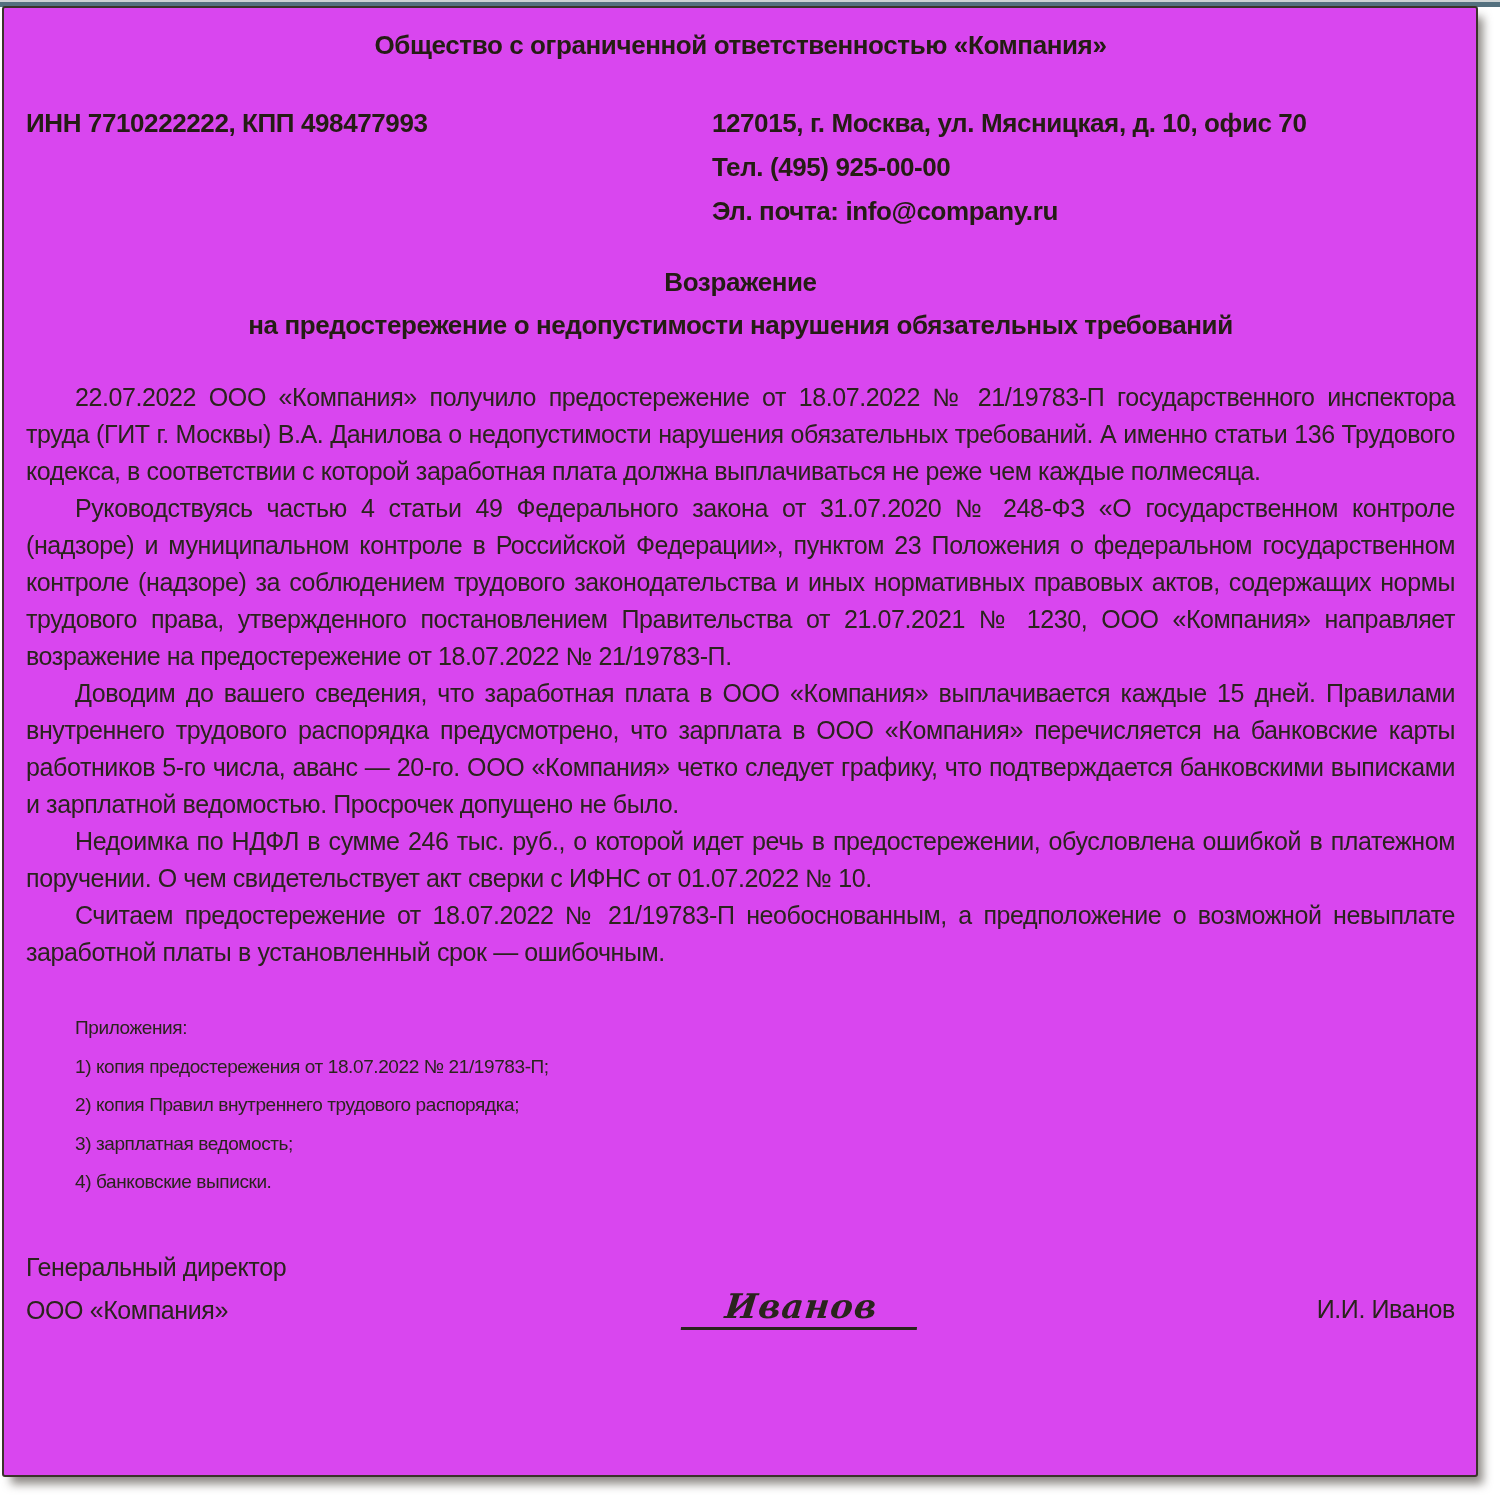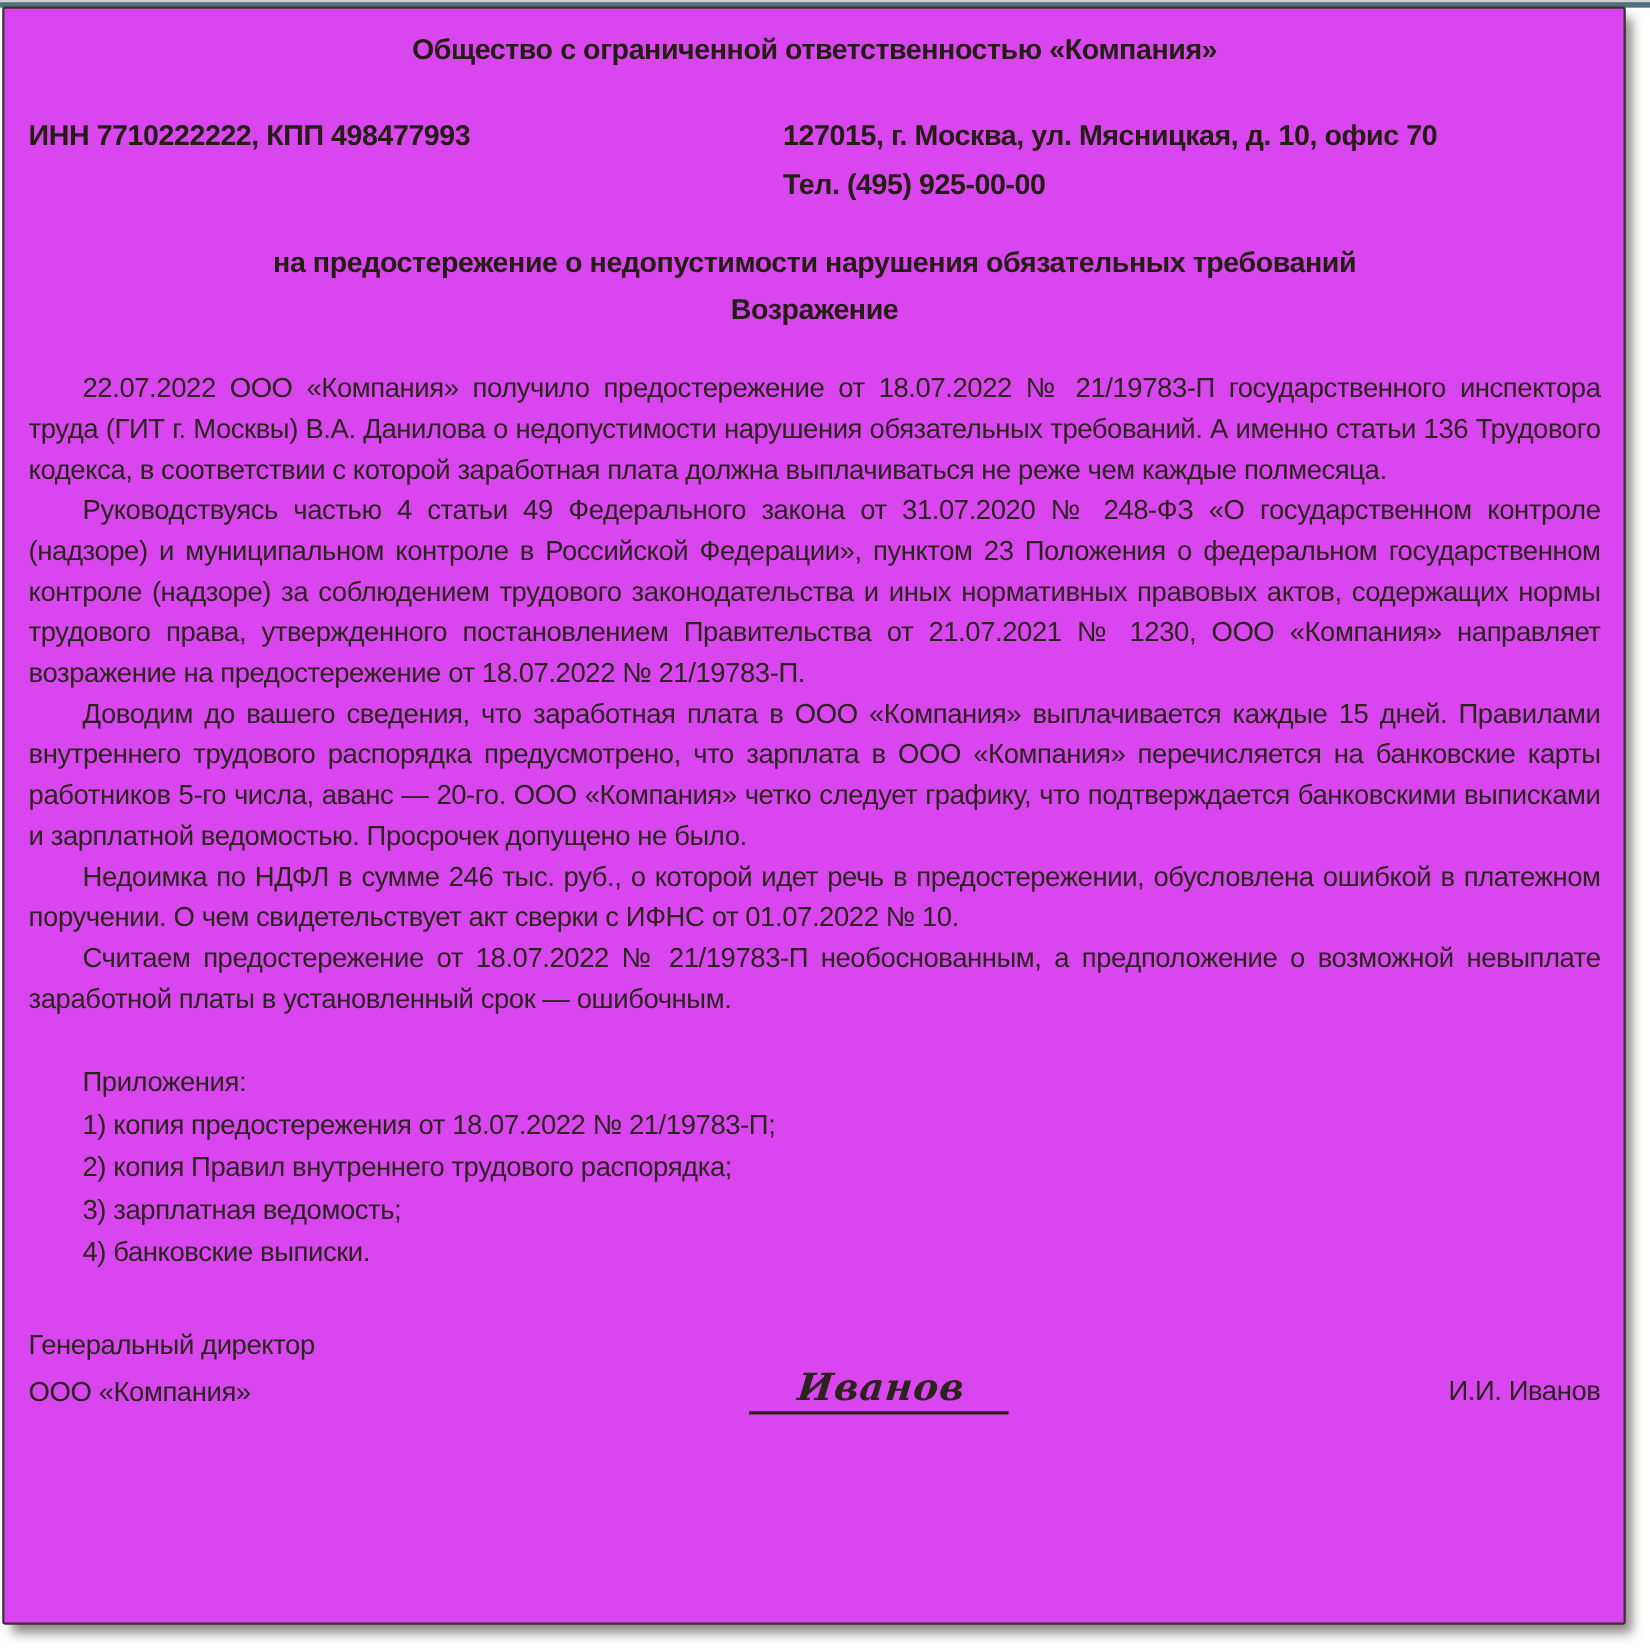--- a/index.html
+++ b/index.html
@@ -61,21 +61,21 @@
   }
   .body-text { margin-top: 32px; }
   .body-text p {
     font-size: 25px;
     line-height: 37px;
     text-align: justify;
     text-indent: 49px;
   }
   .attachments {
     margin-top: 38px;
-    font-size: 25px;
+    font-size: 19px;
     line-height: 38.5px;
   }
   .attachments > div { padding-left: 49px; }
   .signature-row {
     margin-top: 44px;
     display: flex;
     align-items: flex-end;
   }
   .sig-left {
     flex: 0 0 auto;
@@ -116,29 +116,30 @@
 
   <div class="company-title">Общество с ограниченной ответственностью «Компания»</div>
 
   <div class="header-grid">
     <div>
       <div class="header-line">ИНН 7710222222, КПП 498477993</div>
     </div>
     <div>
       <div class="header-line">127015, г. Москва, ул. Мясницкая, д. 10, офис 70</div>
       <div class="header-line">Тел. (495) 925-00-00</div>
+      <div class="header-line">Эл. почта: info@company.ru</div>
     </div>
   </div>
 
   <div class="addressee">
   </div>
 
   <div class="doc-title">
+    <div>Возражение</div>
     <div>на предостережение о недопустимости нарушения обязательных требований</div>
-    <div>Возражение</div>
   </div>
 
   <div class="body-text">
     <p>22.07.2022 ООО «Компания» получило предостережение от 18.07.2022 № 21/19783-П государственного инспектора труда (ГИТ г. Москвы) В.А. Данилова о недопустимости нарушения обязательных требований. А именно статьи 136 Трудового кодекса, в соответствии с которой заработная плата должна выплачиваться не реже чем каждые полмесяца.</p>
     <p>Руководствуясь частью 4 статьи 49 Федерального закона от 31.07.2020 № 248-ФЗ «О государственном контроле (надзоре) и муниципальном контроле в Российской Федерации», пунктом 23 Положения о федеральном государственном контроле (надзоре) за соблюдением трудового законодательства и иных нормативных правовых актов, содержащих нормы трудового права, утвержденного постановлением Правительства от 21.07.2021 № 1230, ООО «Компания» направляет возражение на предостережение от 18.07.2022 № 21/19783-П.</p>
     <p>Доводим до вашего сведения, что заработная плата в ООО «Компания» выплачивается каждые 15 дней. Правилами внутреннего трудового распорядка предусмотрено, что зарплата в ООО «Компания» перечисляется на банковские карты работников 5-го числа, аванс — 20-го. ООО «Компания» четко следует графику, что подтверждается банковскими выписками и зарплатной ведомостью. Просрочек допущено не было.</p>
     <p>Недоимка по НДФЛ в сумме 246 тыс. руб., о которой идет речь в предостережении, обусловлена ошибкой в платежном поручении. О чем свидетельствует акт сверки с ИФНС от 01.07.2022 № 10.</p>
     <p>Считаем предостережение от 18.07.2022 № 21/19783-П необоснованным, а предположение о возможной невыплате заработной платы в установленный срок — ошибочным.</p>
   </div>
 

